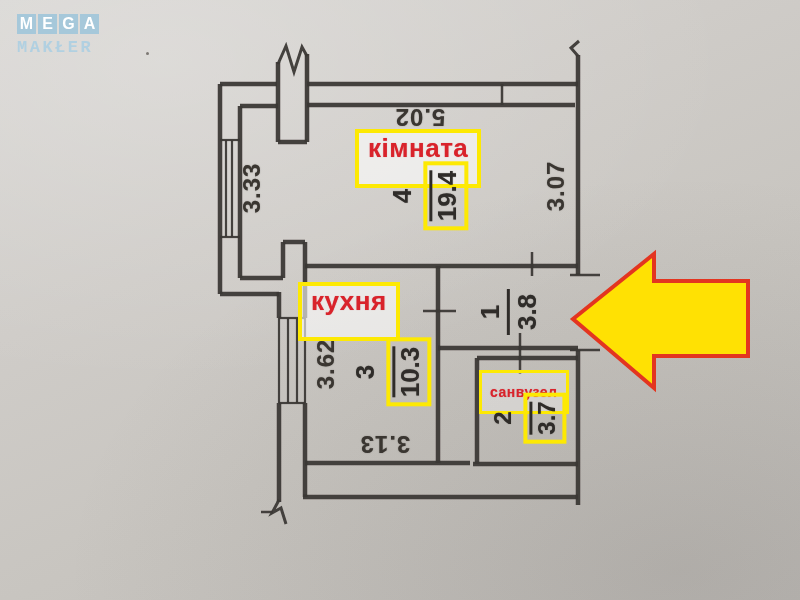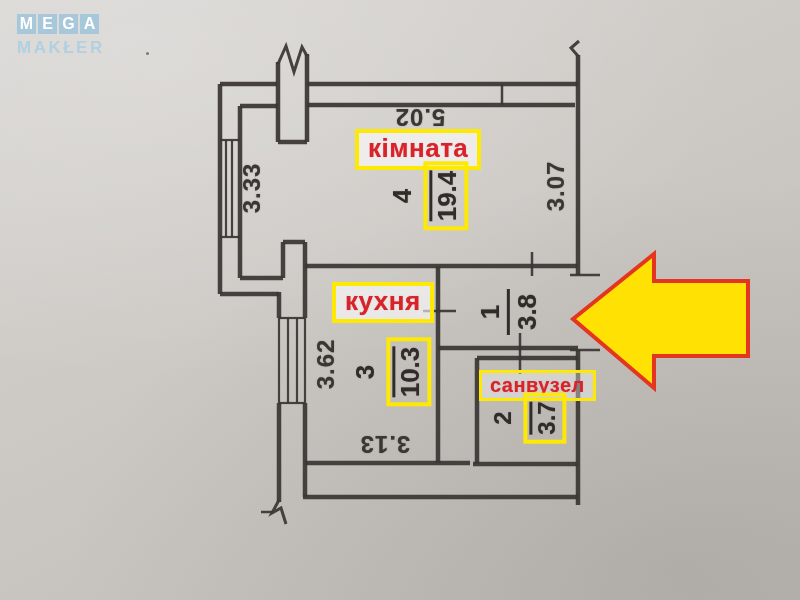--- a/index.html
+++ b/index.html
@@ -17,24 +17,24 @@
     position:absolute;white-space:nowrap;line-height:1;
     font-weight:700;font-size:24px;color:#3a3631;letter-spacing:1px;
     text-shadow:0 0 1.2px rgba(56,52,48,.5);
   }
   .ccw{transform:translate(-50%,-50%) rotate(-90deg);}
   .flip{transform:translate(-50%,-50%) rotate(180deg);}
   
   .rlabel{
     position:absolute;border:4px solid #fde903;background:rgba(255,255,255,.60);
     color:#d9232b;font-weight:700;font-size:26px;line-height:1.15;
-    padding:1px 9px 2px;letter-spacing:.5px;white-space:nowrap;
+    padding:1px 9px 20px;letter-spacing:.5px;white-space:nowrap;
     text-shadow:0 0 1px rgba(190,25,35,.45);
   }
-  .rlabel.small{font-size:20px;border-width:3px;padding:1px 8px;background:rgba(255,255,255,.35);}
+  .rlabel.small{font-size:14px;border-width:3px;padding:11px 8px;background:rgba(255,255,255,.35);}
   
   .asm{position:absolute;width:0;height:0;}
   .asm>.rot{
     position:absolute;left:0;top:0;white-space:nowrap;
     transform:translate(-50%,-50%) rotate(-90deg);
     display:flex;flex-direction:column;align-items:center;
   }
   .num{font-weight:700;font-size:26px;line-height:1;color:#2f2c29;
        text-shadow:0 0 1px rgba(47,44,41,.5);margin-bottom:8px;}
   .ybox{border:4px solid #fde903;padding:2px 5px 3px;display:flex;flex-direction:column;align-items:center;}
@@ -47,21 +47,21 @@
   .arrow-label{
     position:absolute;left:671px;top:321px;transform:translate(-50%,-50%);
     font-weight:700;font-size:46px;color:#0e0d0c;letter-spacing:1px;line-height:1;white-space:nowrap;
   }
   
   .logo{position:absolute;left:17px;top:14px;}
   .tiles{display:flex;gap:2px;}
   .tile{width:19px;height:20px;background:rgba(154,195,219,.82);color:#ffffff;
         font-weight:700;font-size:16px;display:flex;align-items:center;justify-content:center;}
   .logo-sub{margin-top:5px;font-weight:700;font-size:17px;letter-spacing:2.5px;
-            color:rgba(173,207,226,.92);line-height:1;}
+            color:rgba(173,207,226,.92);line-height:1;font-family:Liberation Mono, monospace;}
   .speck{position:absolute;left:146px;top:52px;width:3px;height:3px;border-radius:50%;
          background:#4a443e;opacity:.65;}
 </style>
 </head>
 <body>
 
 <div class="screen">
 
   <div class="logo">
     <div class="tiles">
@@ -145,21 +145,21 @@
     </g>
   </svg>
 
   <div class="dim flip" style="left:420px;top:117px">5.02</div>
   <div class="dim ccw" style="left:252px;top:188px">3.33</div>
   <div class="dim ccw" style="left:556px;top:186px">3.07</div>
   <div class="dim ccw" style="left:326px;top:364px">3.62</div>
   <div class="dim flip" style="left:385px;top:444px">3.13</div>
 
   <div class="rlabel" style="left:355px;top:129px">кімната</div>
-  <div class="rlabel" style="left:332px;top:282px">кухня</div>
+  <div class="rlabel" style="left:298px;top:282px">кухня</div>
   <div class="rlabel small" style="left:479px;top:370px">санвузел</div>
 
   <div class="asm" style="left:429px;top:196px">
     <div class="rot">
       <div class="num">4</div>
       <div class="ybox">
         <div class="fbar"></div>
         <div class="area">19.4</div>
       </div>
     </div>

